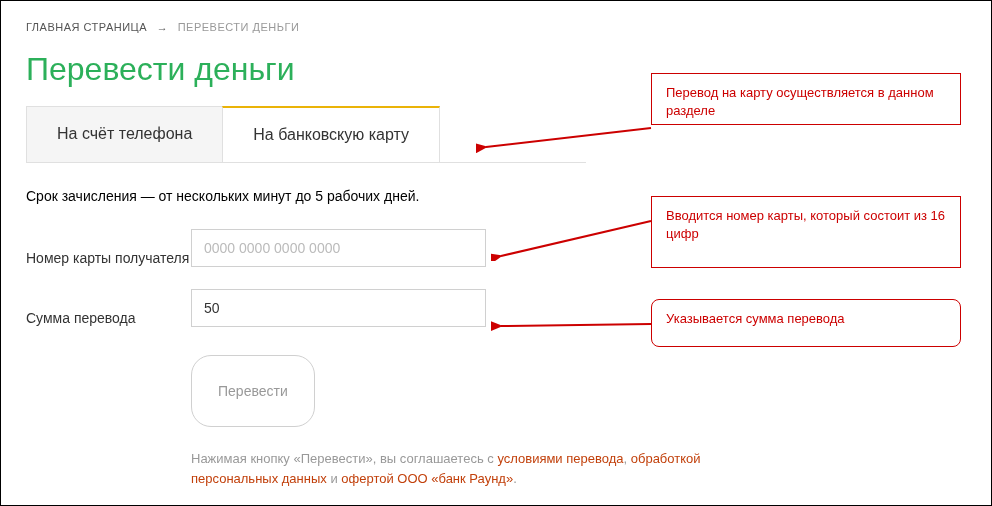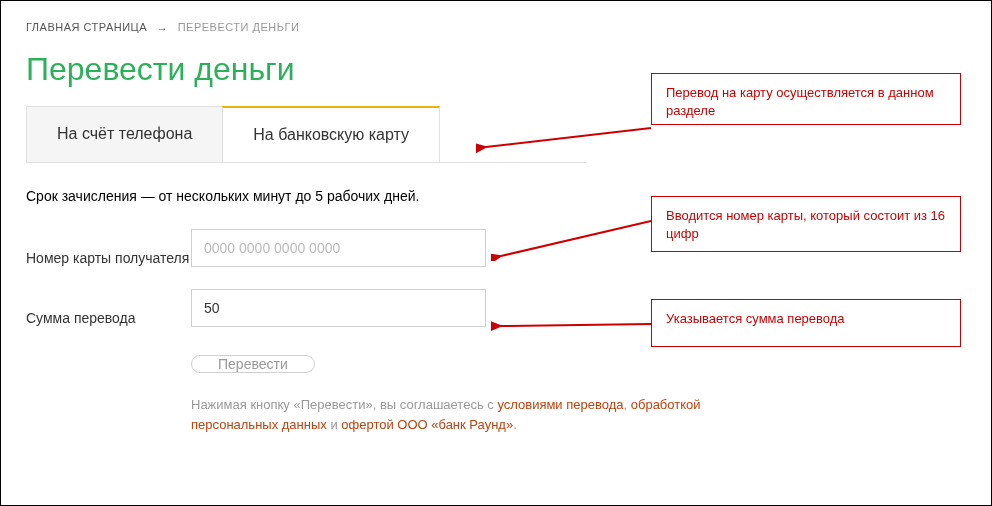--- a/index.html
+++ b/index.html
@@ -84,21 +84,21 @@
     }
     .text-input::placeholder { color: #bbb; }
     .hint {
       font-size: 13px;
       color: #999;
       margin-top: 6px;
     }
     .form-row.sum { margin-top: 22px; }
     .submit-row { margin-top: 28px; margin-left: 165px; }
     .btn-transfer {
-      padding: 0 26px;
+      padding: 27px 26px;
       font-size: 14px;
       color: #999;
       background: #fff;
       border: 1px solid #d0d0d0;
       border-radius: 20px;
       cursor: pointer;
     }
     .disclaimer {
       margin-top: 22px;
       margin-left: 165px;
@@ -114,22 +114,22 @@
       position: absolute;
       border: 1px solid #cc0000;
       background: #fff;
       padding: 10px 14px;
       font-size: 13px;
       color: #cc0000;
       line-height: 1.4;
       width: 310px;
     }
     .callout.c1 { top: 72px; right: 30px; height: 52px; }
-    .callout.c2 { top: 195px; right: 30px; height: 56px; }
-    .callout.c3 { top: 298px; right: 30px; height: 48px; }
+    .callout.c2 { top: 195px; right: 30px; height: 72px; }
+    .callout.c3 { top: 298px; right: 30px; height: 48px; border-radius: 8px; }
 
     .arrow-svg {
       position: absolute;
       pointer-events: none;
     }
   </style>
 </head>
 <body>
 
 <div class="content">

